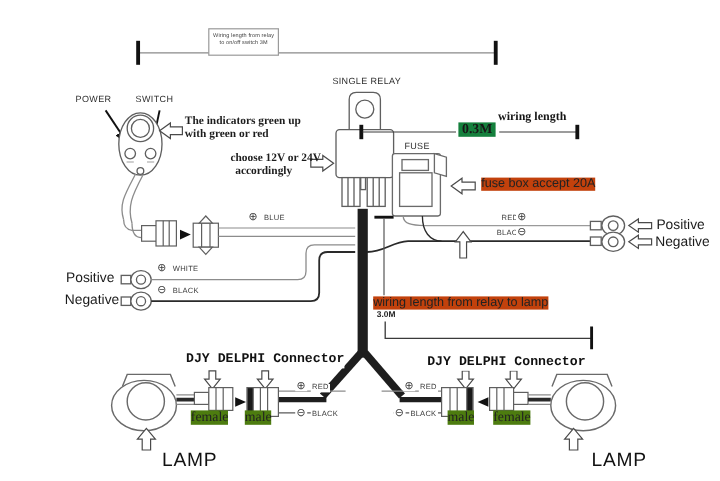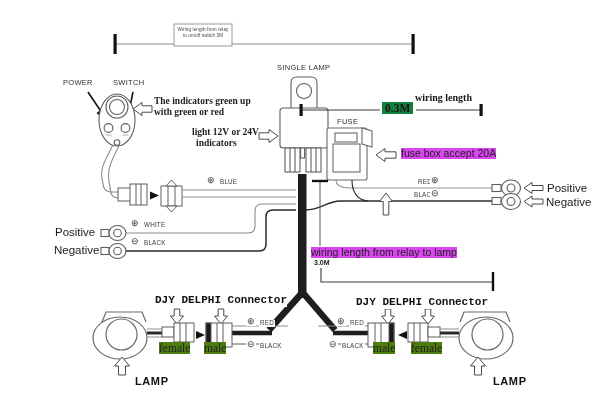--- a/index.html
+++ b/index.html
@@ -6,28 +6,28 @@
   #stage{position:relative;width:600px;height:401px;background:#ffffff;overflow:hidden;
          font-family:"Liberation Sans",sans-serif;color:#1d1d1d;}
   #wires{position:absolute;left:0;top:0;}
   .lbl{position:absolute;white-space:nowrap;line-height:1.05;}
   .sans{font-family:"Liberation Sans",sans-serif;}
   .serifb{font-family:"Liberation Serif",serif;font-weight:bold;}
   .serif{font-family:"Liberation Serif",serif;}
   .tag{font-size:7.5px;color:#2e2e2e;letter-spacing:.3px;background:#fff;padding:0 1px;}
   .tiny{font-size:6.3px;color:#3a3a3a;background:#fff;padding:0 1px;letter-spacing:.2px;}
   .sym{font-size:9px;color:#3a3a3a;background:#fff;padding:0 1px;}
-  .note{font-size:10.5px;color:#222;background:#d946ef;}
+  .note{font-size:10.5px;color:#222;background:#c2410c;}
   .boxnote{font-size:4.6px;color:#444;text-align:center;line-height:1.35;letter-spacing:.1px;}
   .dimlab{font-size:10px;color:#161616;}
   .dimval{font-size:11.5px;color:#161616;background:#15803d;padding:0 3px;}
   .pname{font-size:11.5px;color:#1c1c1c;}
   .conn-title{font-size:11px;color:#111;background:#fff;font-family:Liberation Mono, monospace;}
   .gender{font-size:11.5px;color:#222;background:#4d7c0f;}
-  .lamp{font-size:11px;font-weight:bold;color:#111;letter-spacing:.6px;padding-left:31px;}
+  .lamp{font-size:16px;font-weight:normal;color:#111;letter-spacing:.6px;padding-left:31px;}
   .m30{font-size:7px;font-weight:bold;color:#222;background:#fff;}
 </style>
 </head>
 <body>
 
 <div id="stage">
 
   <svg id="wires" width="600" height="401" viewBox="0 0 600 401">
     <defs>
       <marker id="ah" markerWidth="9" markerHeight="9" refX="6.5" refY="3" orient="auto">
@@ -233,24 +233,24 @@
     <div>Wiring length from relay</div>
     <div>to on/off switch 3M</div>
   </div>
 
   <div class="lbl tag sans" style="left:62px;top:79px;">POWER</div>
   <div class="lbl tag sans" style="left:112px;top:79px;">SWITCH</div>
 
   <div class="lbl serifb" style="left:154px;top:97px;font-size:9.5px;">The indicators green up</div>
   <div class="lbl serifb" style="left:154px;top:108px;font-size:9.5px;">with green or red</div>
 
-  <div class="lbl serifb" style="left:192px;top:128px;font-size:9.5px;">light  12V or 24V</div>
-  <div class="lbl serifb" style="left:196px;top:139px;font-size:9.5px;">indicators</div>
-
-  <div class="lbl tag sans" style="left:276px;top:64px;">SINGLE LAMP</div>
+  <div class="lbl serifb" style="left:192px;top:128px;font-size:9.5px;">choose  12V or 24V</div>
+  <div class="lbl serifb" style="left:196px;top:139px;font-size:9.5px;">accordingly</div>
+
+  <div class="lbl tag sans" style="left:276px;top:64px;">SINGLE RELAY</div>
 
   <div class="lbl serifb dimlab" style="left:376px;top:93px;margin-left:39px;">wiring length</div>
   <div class="lbl serifb dimval" style="left:382px;top:102px;">0.3M</div>
 
   <div class="lbl tag sans" style="left:336px;top:118px;">FUSE</div>
   <div class="lbl note sans" style="left:401px;top:148px;">fuse box accept 20A</div>
 
   <div class="lbl tiny" style="left:417px;top:179px;">RED</div>
   <div class="lbl sym" style="left:430px;top:176px;">⊕</div>
   <div class="lbl tiny" style="left:413px;top:192px;">BLACK</div>

